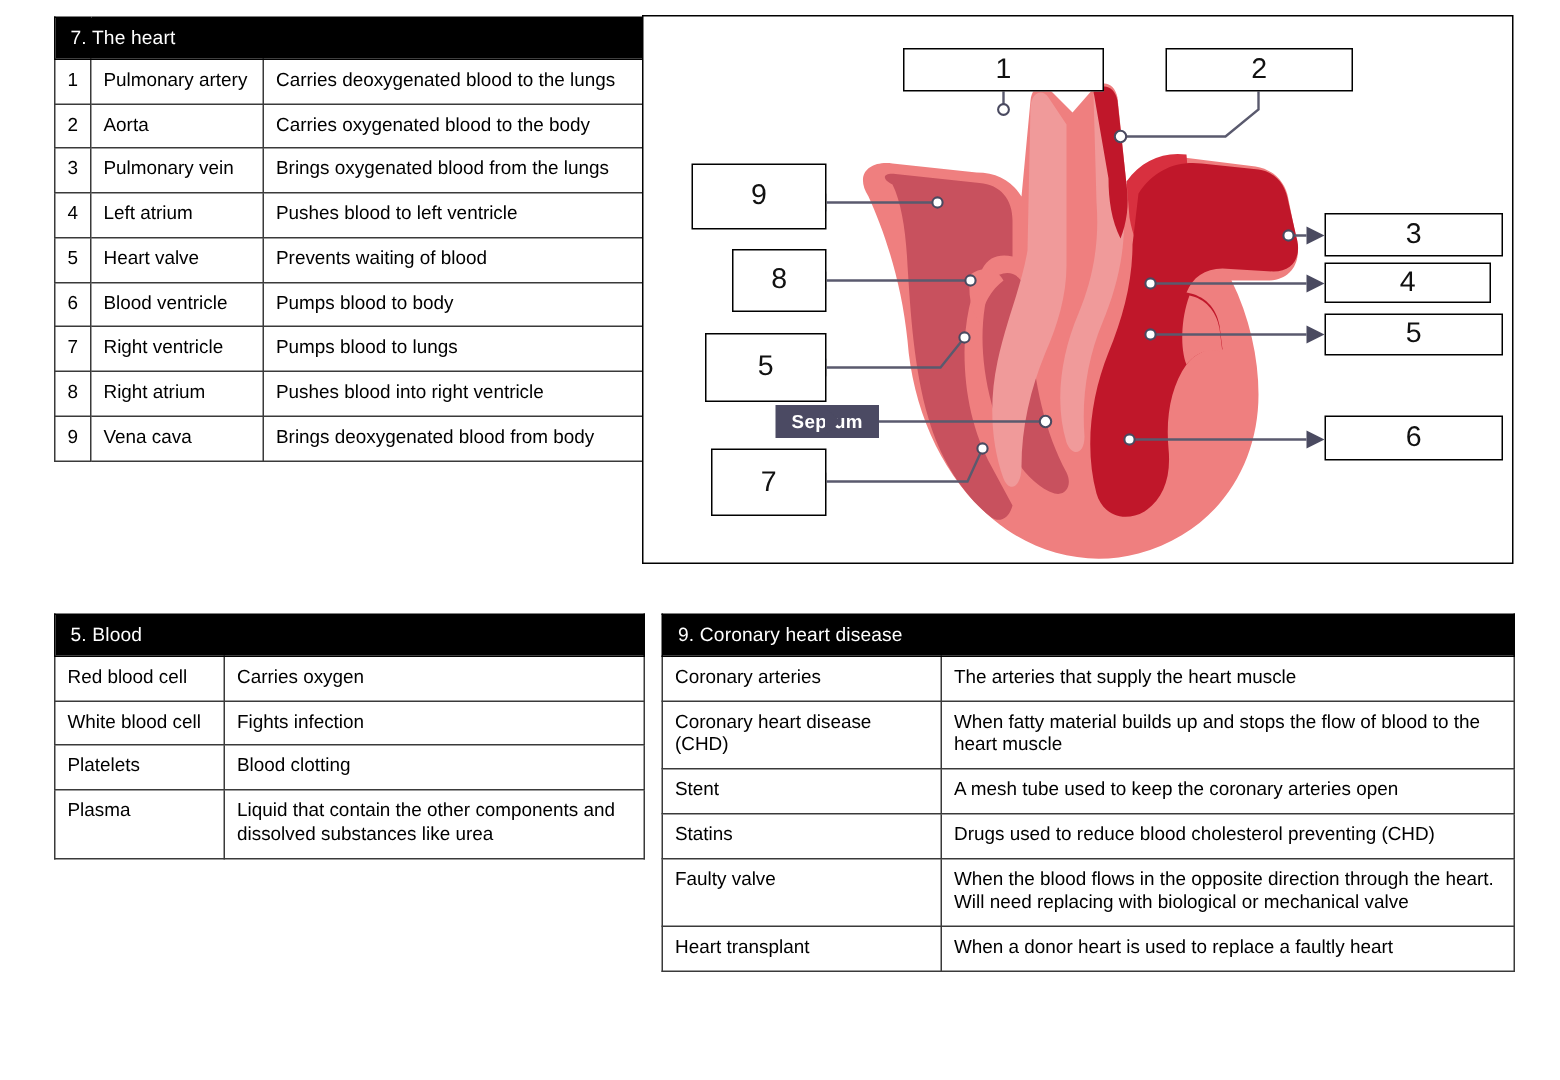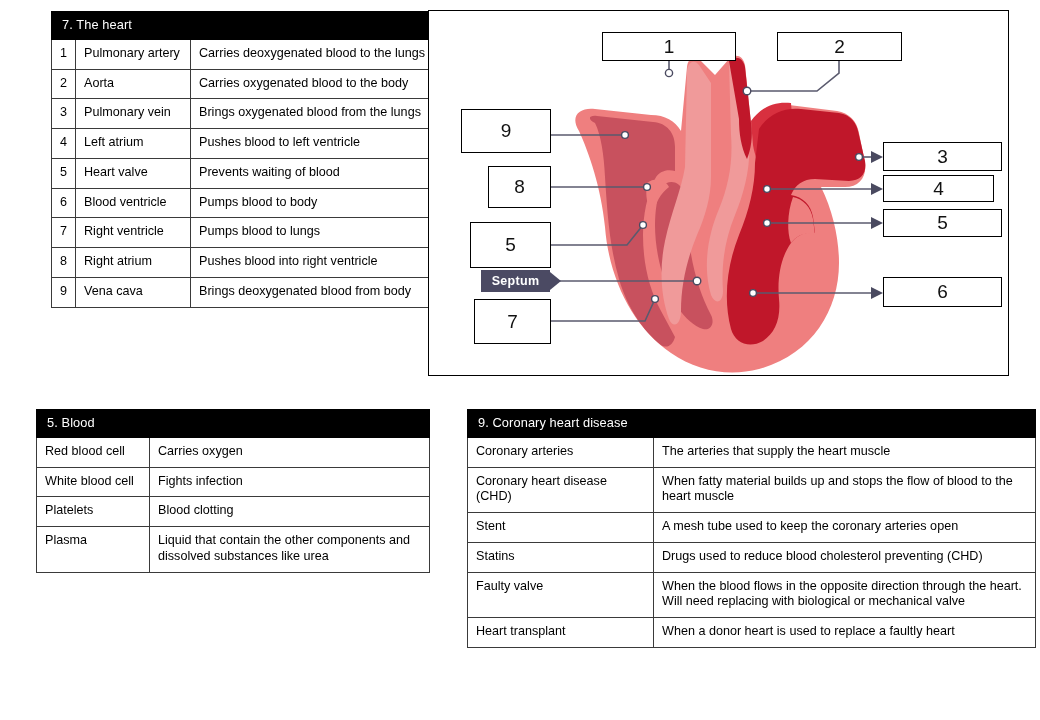--- a/index.html
+++ b/index.html
@@ -13,43 +13,43 @@
 
   
   .rev-table { position: absolute; border-collapse: collapse; table-layout: fixed; background:#fff; }
   .rev-table td { border: 1px solid #3a3a3a; vertical-align: top; padding: 6px 8px 7px 8px;
                   font-size: 12.6px; line-height: 1.25; color:#000; }
   .rev-table .hdr-cell { background:#000; color:#fff; border:1px solid #000; font-size: 12.8px;
                          padding: 5px 10px 6px 10px; letter-spacing:.1px; }
   .num-cell { text-align: left; font-size: 12.6px; padding-left: 7px; padding-right: 3px; }
 
   
-  #t7 { left: 36px; top: 11px; width: 393px; margin-left: 15px; }
+  #t7 { left: 36px; top: 11px; width: 393px; }
   
   #t8 { left: 36px; top: 409px; width: 393px; }
   
-  #t9 { left: 441px; top: 409px; width: 568px; margin-left: 26px; }
+  #t9 { left: 441px; top: 409px; width: 568px; }
 
   
   #diagram {
     position: absolute; left: 428px; top: 10px; width: 581px; height: 366px;
     border: 1.5px solid #000; background: #fff; overflow: hidden;
   }
   #heart-svg { position:absolute; left:0; top:0; width:581px; height:366px; }
 
   
   .callout {
     position: absolute; border: 1.6px solid #000; background: #fff;
     display: flex; align-items: center; justify-content: center;
     font-size: 19px; color: #111; font-family: "Liberation Sans", sans-serif;
   }
   .septum-box {
     position: absolute; background: #4b4a63; color:#fff;
     font-size: 12.5px; font-weight: bold; display:flex; align-items:center;
-    justify-content:center; letter-spacing:.3px;
+    justify-content:center; letter-spacing:.3px;margin-left:36px;
   }
   .septum-tail {
     position:absolute; width:0; height:0;
     border-top: 9px solid transparent; border-bottom: 9px solid transparent;
     border-left: 11px solid #4b4a63;
   }
 </style>
 </head>
 <body>
 

